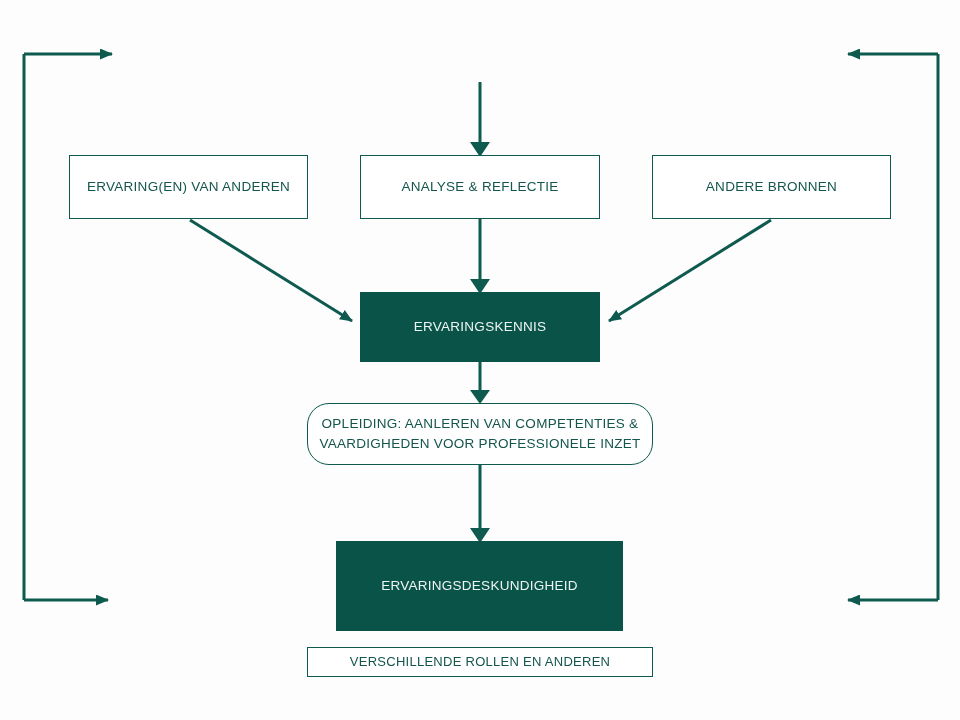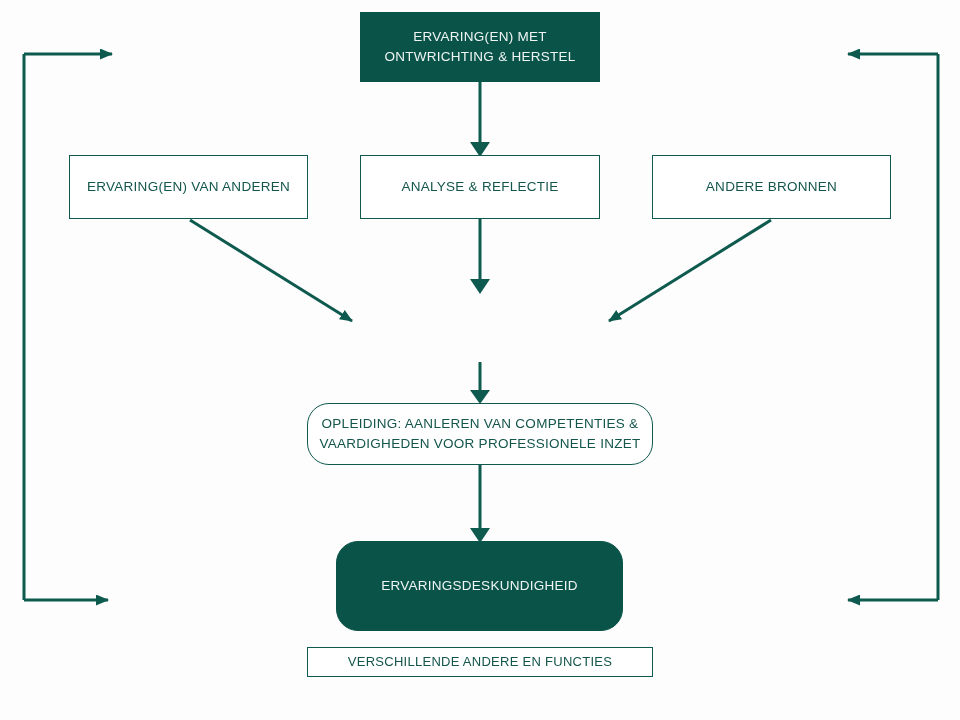--- a/index.html
+++ b/index.html
@@ -55,21 +55,21 @@
     padding: 0 10px;
   }
 
   
   #node-experience      { left: 360px; top: 12px;  width: 240px; height: 70px; }
   #node-others          { left: 69px;  top: 155px; width: 239px; height: 64px; }
   #node-analysis        { left: 360px; top: 155px; width: 240px; height: 64px; }
   #node-sources         { left: 652px; top: 155px; width: 239px; height: 64px; }
   #node-expknowledge    { left: 360px; top: 292px; width: 240px; height: 70px; }
   #node-training        { left: 307px; top: 403px; width: 346px; height: 62px; border-radius: 22px; }
-  #node-expertise       { left: 336px; top: 541px; width: 287px; height: 90px; border-radius: 22px; }
+  #node-expertise       { left: 336px; top: 541px; width: 287px; height: 90px; }
   #node-roles           { left: 307px; top: 647px; width: 346px; height: 30px; }
   #node-roles .node-label { font-size: 13px; }
 </style>
 </head>
 <body>
 
 <div id="diagram-root">
 
   <svg id="arrow-layer" viewBox="0 0 960 720" width="960" height="720" xmlns="http://www.w3.org/2000/svg">
     <defs>
@@ -115,44 +115,43 @@
       <line x1="24" y1="600" x2="108" y2="600" stroke="#0f5a4f" stroke-width="3" marker-end="url(#arrowhead)"></line>
     </g>
 
     <g>
       <line x1="938" y1="54" x2="938" y2="600" stroke="#0f5a4f" stroke-width="3"></line>
       <line x1="938" y1="54" x2="848" y2="54" stroke="#0f5a4f" stroke-width="3" marker-end="url(#arrowhead)"></line>
       <line x1="938" y1="600" x2="848" y2="600" stroke="#0f5a4f" stroke-width="3" marker-end="url(#arrowhead)"></line>
     </g>
   </svg>
 
-  <div class="node node-filled" id="node-experience">
-    <span class="node-label">ERVARING(EN) MET
-ONTWRICHTING &amp; HERSTEL</span>
-  </div>
 
   <div class="node node-outline" id="node-others">
     <span class="node-label">ERVARING(EN) VAN ANDEREN</span>
   </div>
 
   <div class="node node-outline" id="node-analysis">
     <span class="node-label">ANALYSE &amp; REFLECTIE</span>
   </div>
 
   <div class="node node-outline" id="node-sources">
     <span class="node-label">ANDERE BRONNEN</span>
   </div>
 
+  <div class="node node-filled" id="node-expknowledge">
+    <span class="node-label">ERVARINGSKENNIS</span>
+  </div>
 
   <div class="node node-outline" id="node-training">
     <span class="node-label">OPLEIDING: AANLEREN VAN COMPETENTIES &amp;
 VAARDIGHEDEN VOOR PROFESSIONELE INZET</span>
   </div>
 
   <div class="node node-filled" id="node-expertise">
     <span class="node-label">ERVARINGSDESKUNDIGHEID</span>
   </div>
 
   <div class="node node-outline" id="node-roles">
-    <span class="node-label">VERSCHILLENDE ANDERE EN FUNCTIES</span>
+    <span class="node-label">VERSCHILLENDE ROLLEN EN ANDEREN</span>
   </div>
 
 </div>
 
 </body></html>

